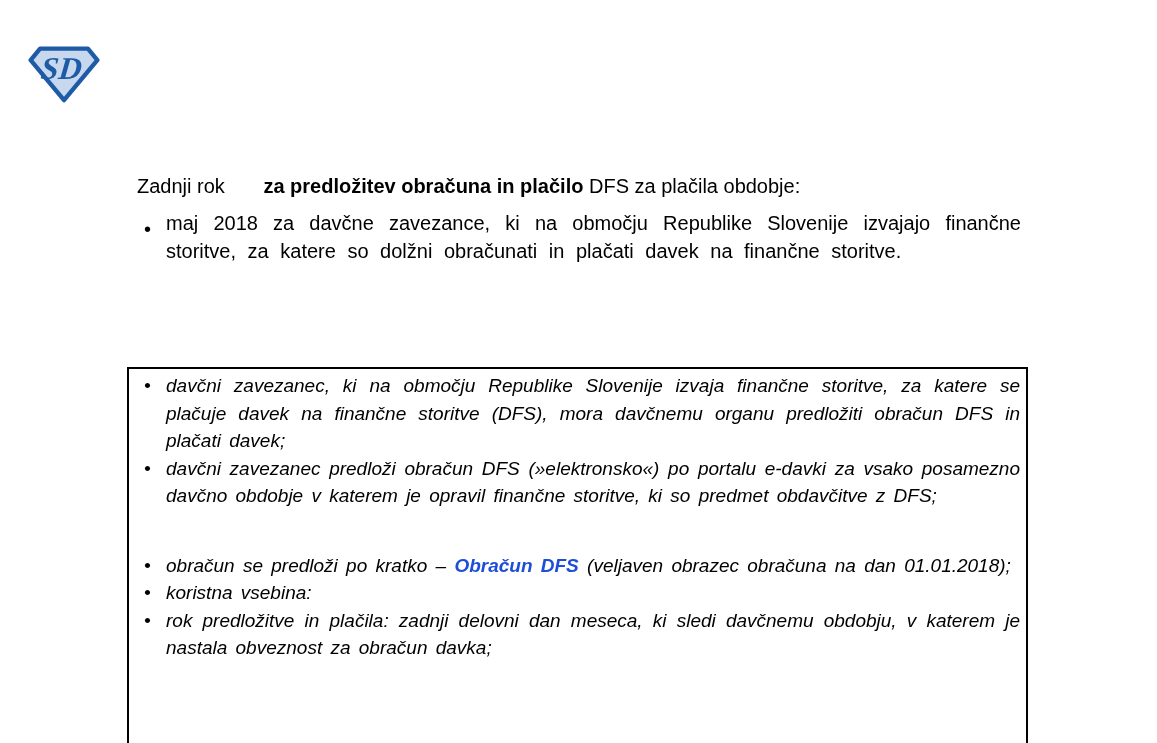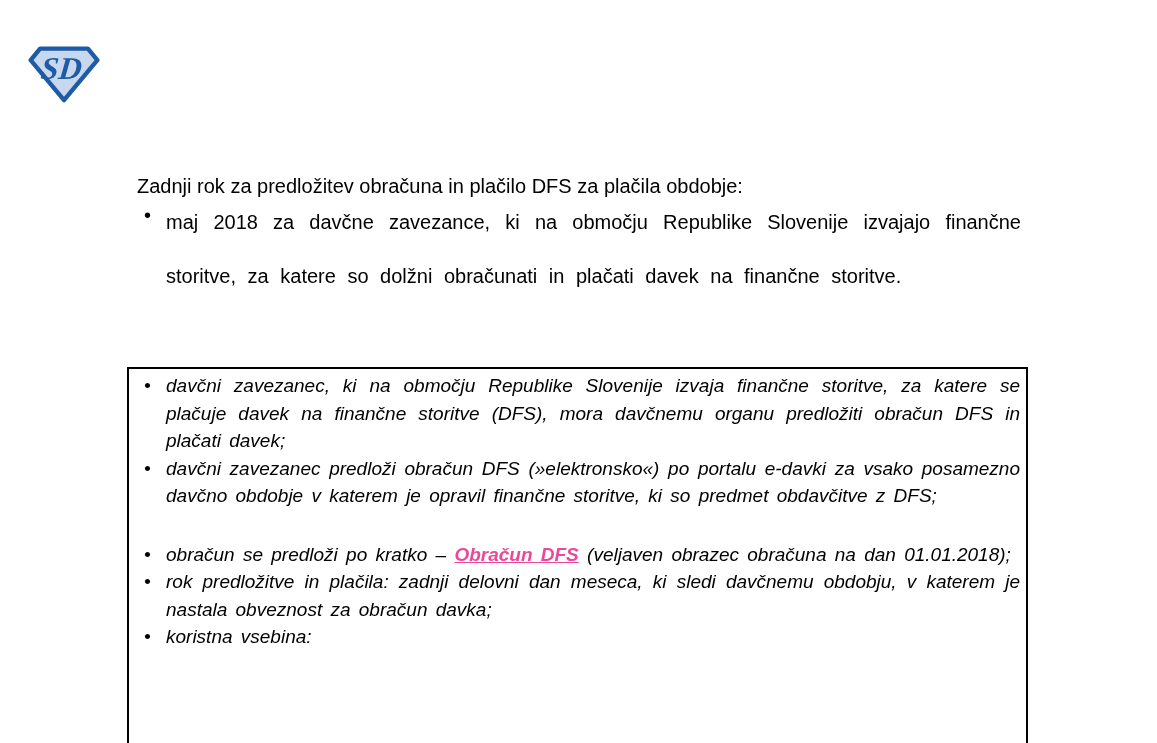--- a/index.html
+++ b/index.html
@@ -21,29 +21,29 @@
 
   
   .doc-title {
     position: absolute;
     left: 137px; top: 173px;
     width: 900px;
     font-size: 20px;
     line-height: 26px;
     white-space: nowrap;
   }
-  .doc-title .bold { font-weight: normal; }
+  .doc-title .bold { font-weight: bold; margin-left: 33px; }
 
   
   .deadline-para {
     position: absolute;
-    left: 137px; top: 195px;
+    left: 137px; top: 209px;
     width: 884px;
     font-size: 20px;
-    line-height: 54px;
+    line-height: 28px;
     text-align: justify;
     word-spacing: 6px;
     padding-left: 29px;
   }
   .deadline-para::before {
     content: "\2022";
     position: absolute;
     left: 7px; top: 0;
     font-size: 20px;
     line-height: 40px;
@@ -71,26 +71,25 @@
     padding-left: 28px;
     text-align: justify;
     word-spacing: 3px;
   }
   .info-list li::before {
     content: "\2022";
     position: absolute;
     left: 6px; top: 0;
     line-height: 27.5px;
   }
-  .info-list li.gap-after { margin-bottom: 31px; }
+  .info-list li.gap-after { margin-bottom: 42px; }
   .doc-link {
-    color: #ec4899;
+    color: #1d4ed8;
     font-weight: bold;
     font-style: italic;
-    text-decoration: underline;
     cursor: pointer;
   }
 </style>
 </head>
 <body>
 
 <div class="page">
 
   <svg class="logo" viewBox="0 0 100 80" aria-hidden="true">
     <polygon points="4,21 17,5 83,5 96,21 50,76" stroke="#1e5ba6" stroke-width="6" stroke-linejoin="round" fill="#c6d7ee"></polygon>
@@ -103,18 +102,18 @@
 
   <div class="deadline-para">maj 2018 za davčne zavezance, ki na območju Republike Slovenije izvajajo finančne storitve, za katere so dolžni obračunati in plačati davek na finančne storitve.</div>
 
   <div class="info-box">
     <ul class="info-list">
       <li>davčni zavezanec, ki na območju Republike Slovenije izvaja finančne storitve, za katere se plačuje davek na finančne storitve (DFS), mora davčnemu organu predložiti obračun DFS in plačati davek;</li>
       <li class="gap-after">davčni zavezanec predloži obračun DFS (»elektronsko«) po portalu e-davki za vsako posamezno davčno obdobje v katerem je opravil finančne storitve, ki so predmet obdavčitve z DFS;</li>
       <li>
         <span>obračun se predloži po kratko – </span><a class="doc-link">Obračun DFS</a><span> (veljaven obrazec obračuna na dan 01.01.2018);</span>
       </li>
+      <li>koristna vsebina:</li>
       <li>rok predložitve in plačila: zadnji delovni dan meseca, ki sledi davčnemu obdobju, v katerem je nastala obveznost za obračun davka;</li>
-      <li>koristna vsebina:</li>
     </ul>
   </div>
 
 </div>
 
 </body></html>

